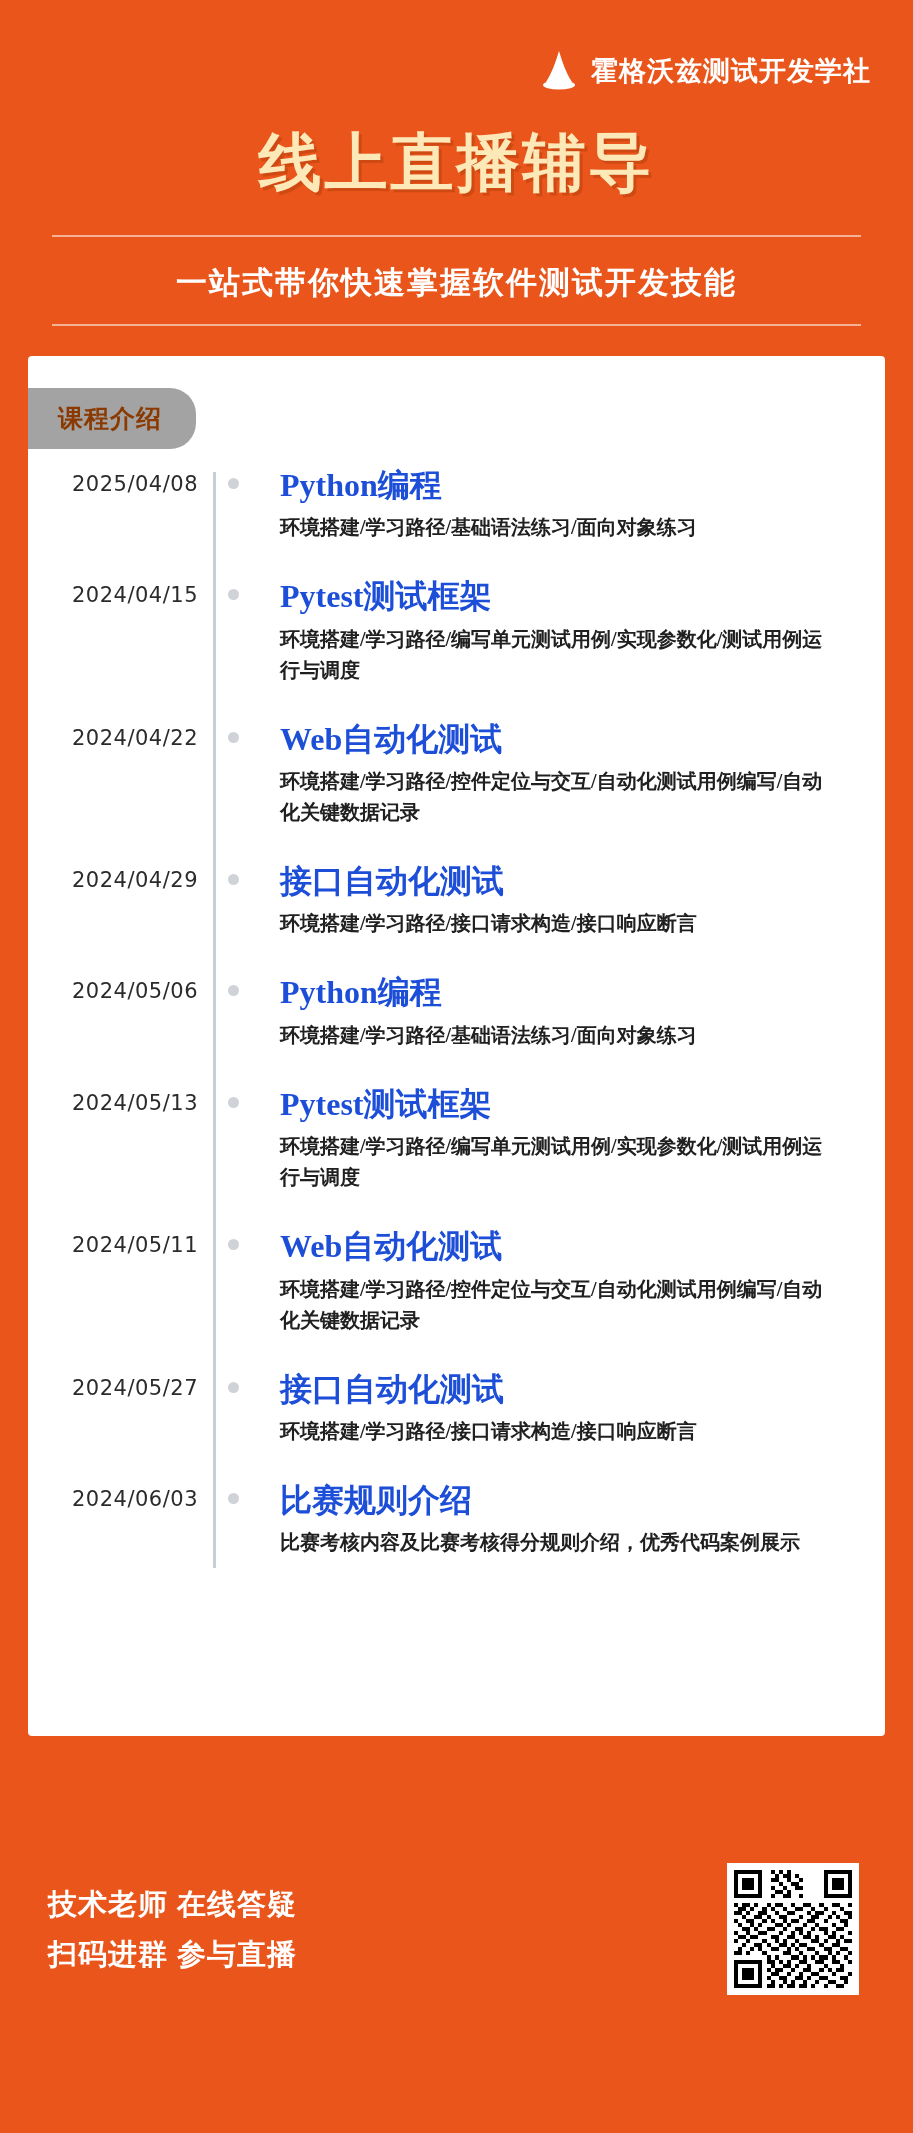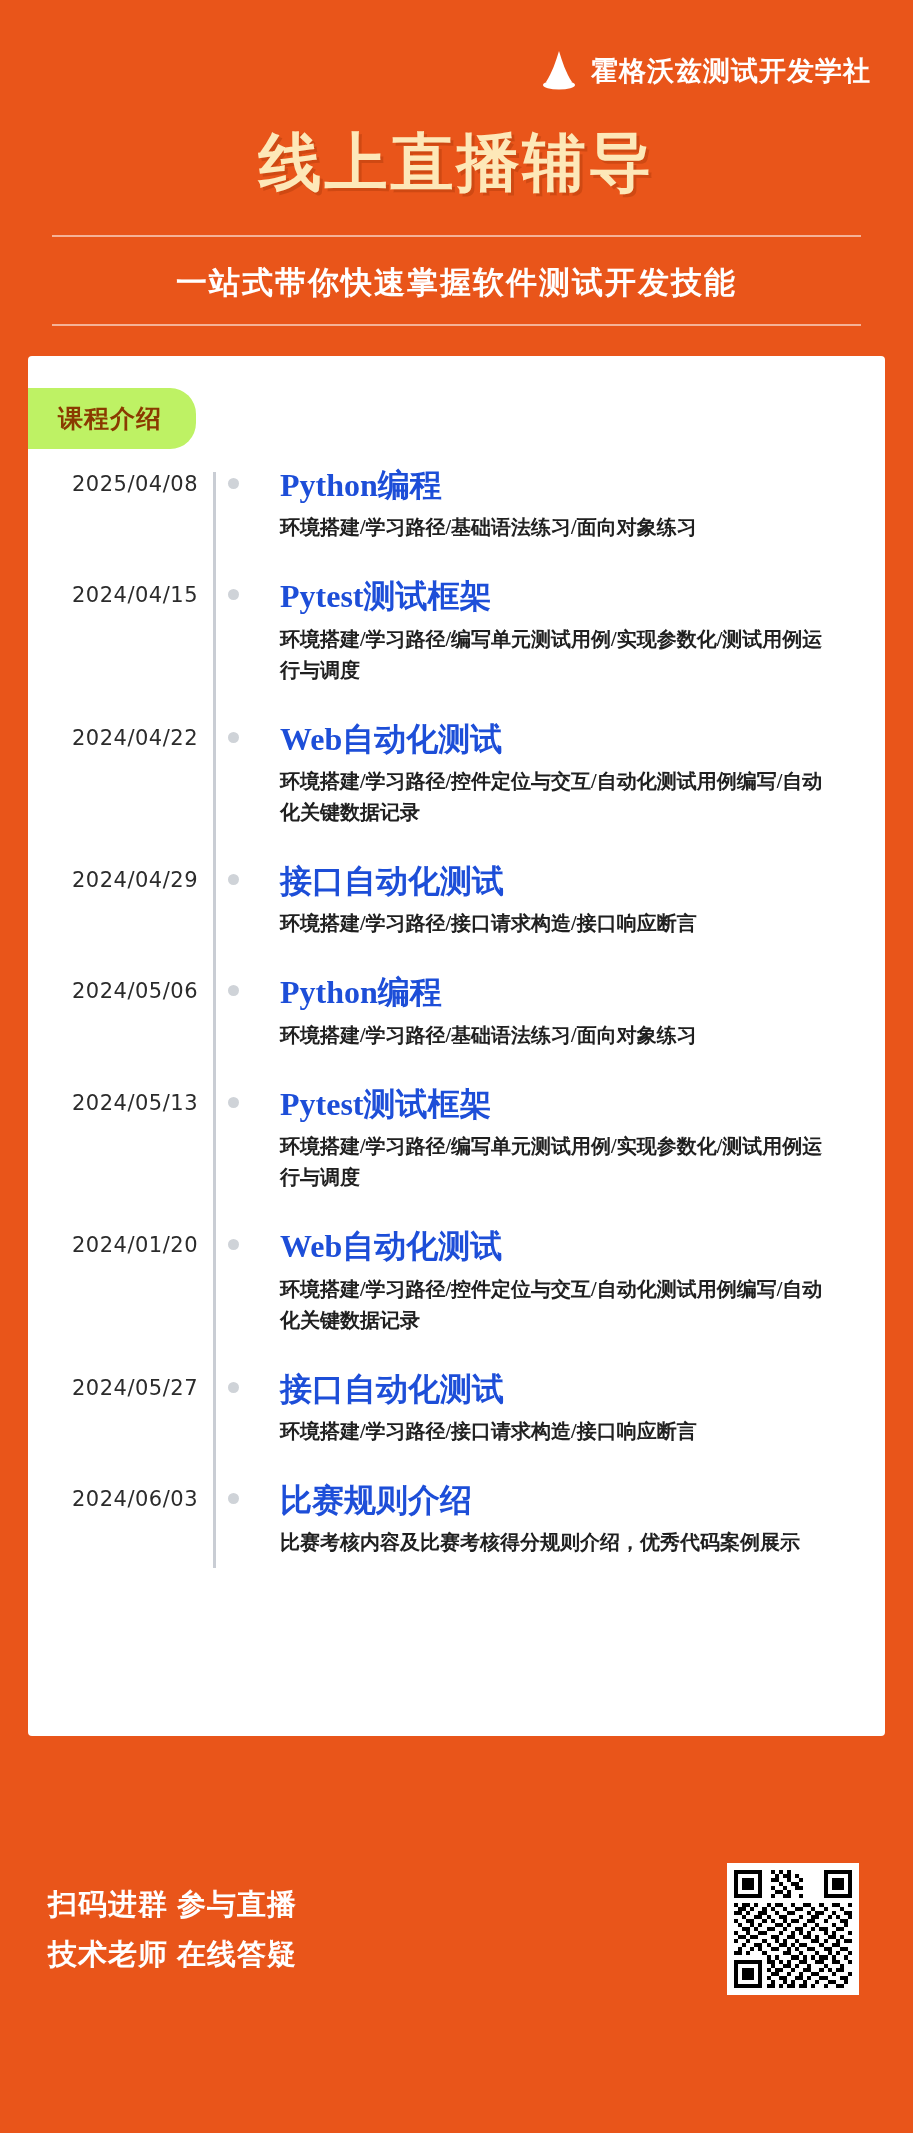--- a/index.html
+++ b/index.html
@@ -82,21 +82,21 @@
     flex: none;
     height: 1380px;
     position: relative;
     padding: 0;
     overflow: hidden;
   }
   .card-badge {
     position: absolute;
     left: 0;
     top: 32px;
-    background: #bef264;
+    background: #a3a3a3;
     color: #8a3a00;
     font-size: 25px;
     font-weight: bold;
     padding: 14px 34px 14px 30px;
     border-top-right-radius: 26px;
     border-bottom-right-radius: 26px;
     letter-spacing: 1px;
   }
 
   .timeline {
@@ -282,21 +282,21 @@
         <div class="item-dot">
             <i></i>
           </div>
         <div class="item-body">
           <div class="item-title">Pytest测试框架</div>
           <div class="item-desc">环境搭建/学习路径/编写单元测试用例/实现参数化/测试用例运行与调度</div>
         </div>
       </div>
 
       <div class="item">
-        <div class="item-date">2024/01/20</div>
+        <div class="item-date">2024/05/11</div>
         <div class="item-dot">
             <i></i>
           </div>
         <div class="item-body">
           <div class="item-title">Web自动化测试</div>
           <div class="item-desc">环境搭建/学习路径/控件定位与交互/自动化测试用例编写/自动化关键数据记录</div>
         </div>
       </div>
 
       <div class="item">
@@ -319,22 +319,22 @@
           <div class="item-title">比赛规则介绍</div>
           <div class="item-desc">比赛考核内容及比赛考核得分规则介绍，优秀代码案例展示</div>
         </div>
       </div>
 
     </div>
   </div>
 
   <div class="footer">
     <div class="footer-text">
+      <div>技术老师 在线答疑</div>
       <div>扫码进群 参与直播</div>
-      <div>技术老师 在线答疑</div>
     </div>
     <div class="qr">
       <svg width="118" height="118" viewBox="0 0 29 29" shape-rendering="crispEdges" xmlns="http://www.w3.org/2000/svg">
         <rect width="29" height="29" fill="#ffffff"></rect>
         <g fill="#000000">
           <rect x="0" y="0" width="7" height="1"></rect>
             <rect x="0" y="6" width="7" height="1"></rect>
           <rect x="0" y="0" width="1" height="7"></rect>
             <rect x="6" y="0" width="1" height="7"></rect>
           <rect x="2" y="2" width="3" height="3"></rect>

